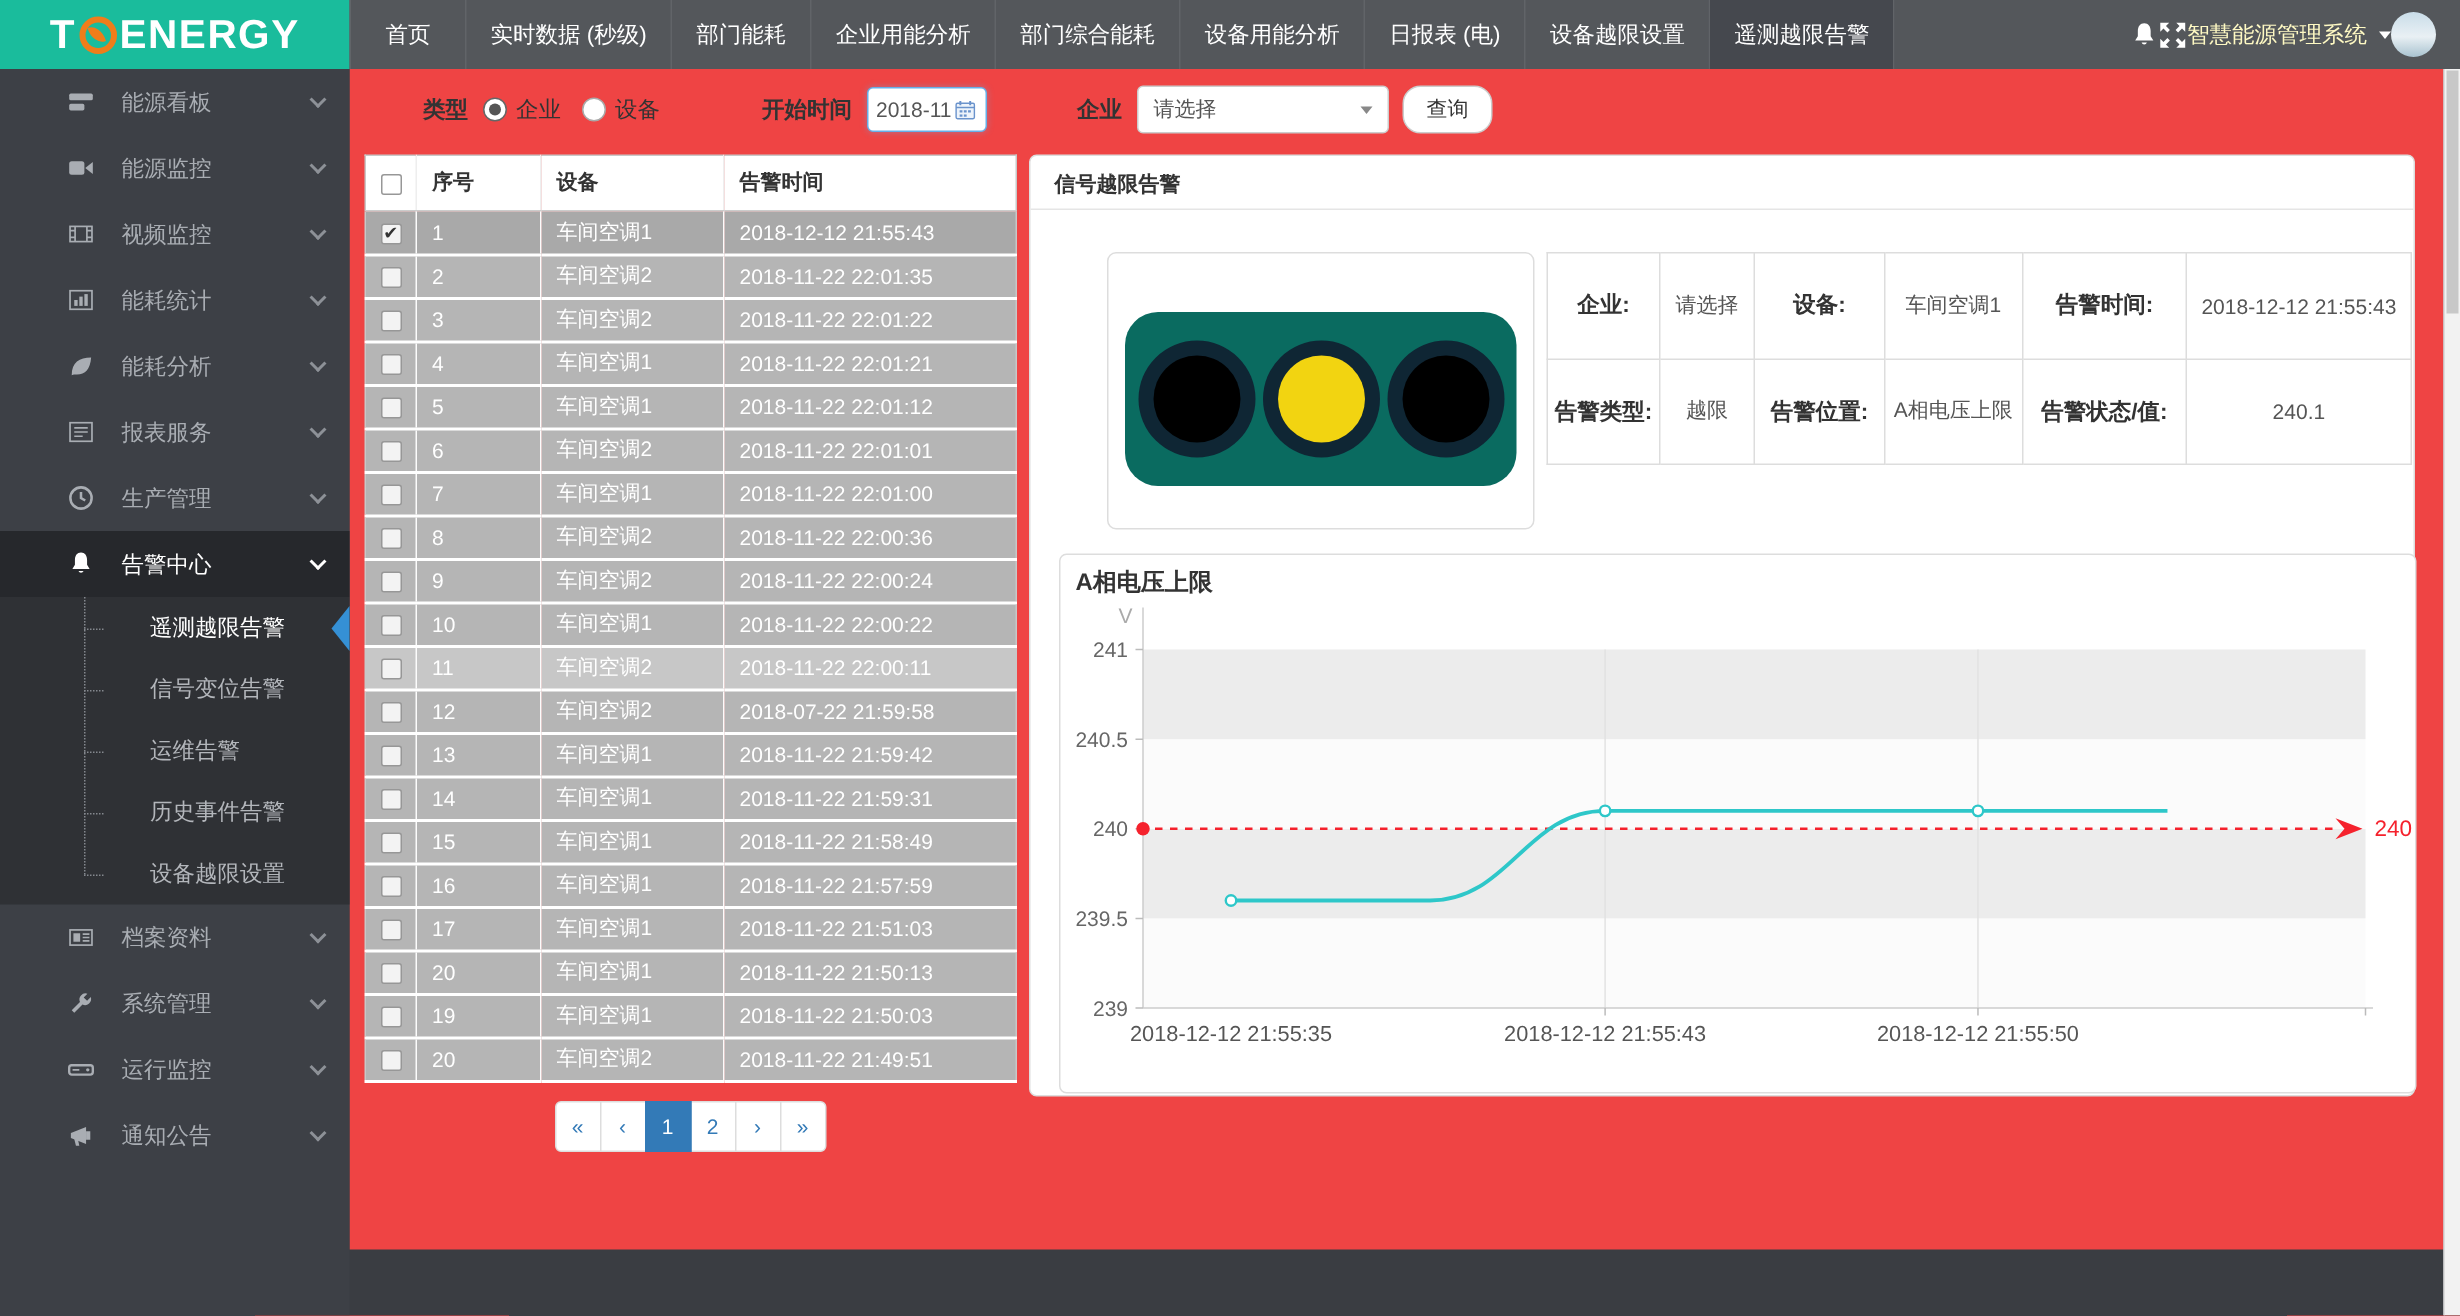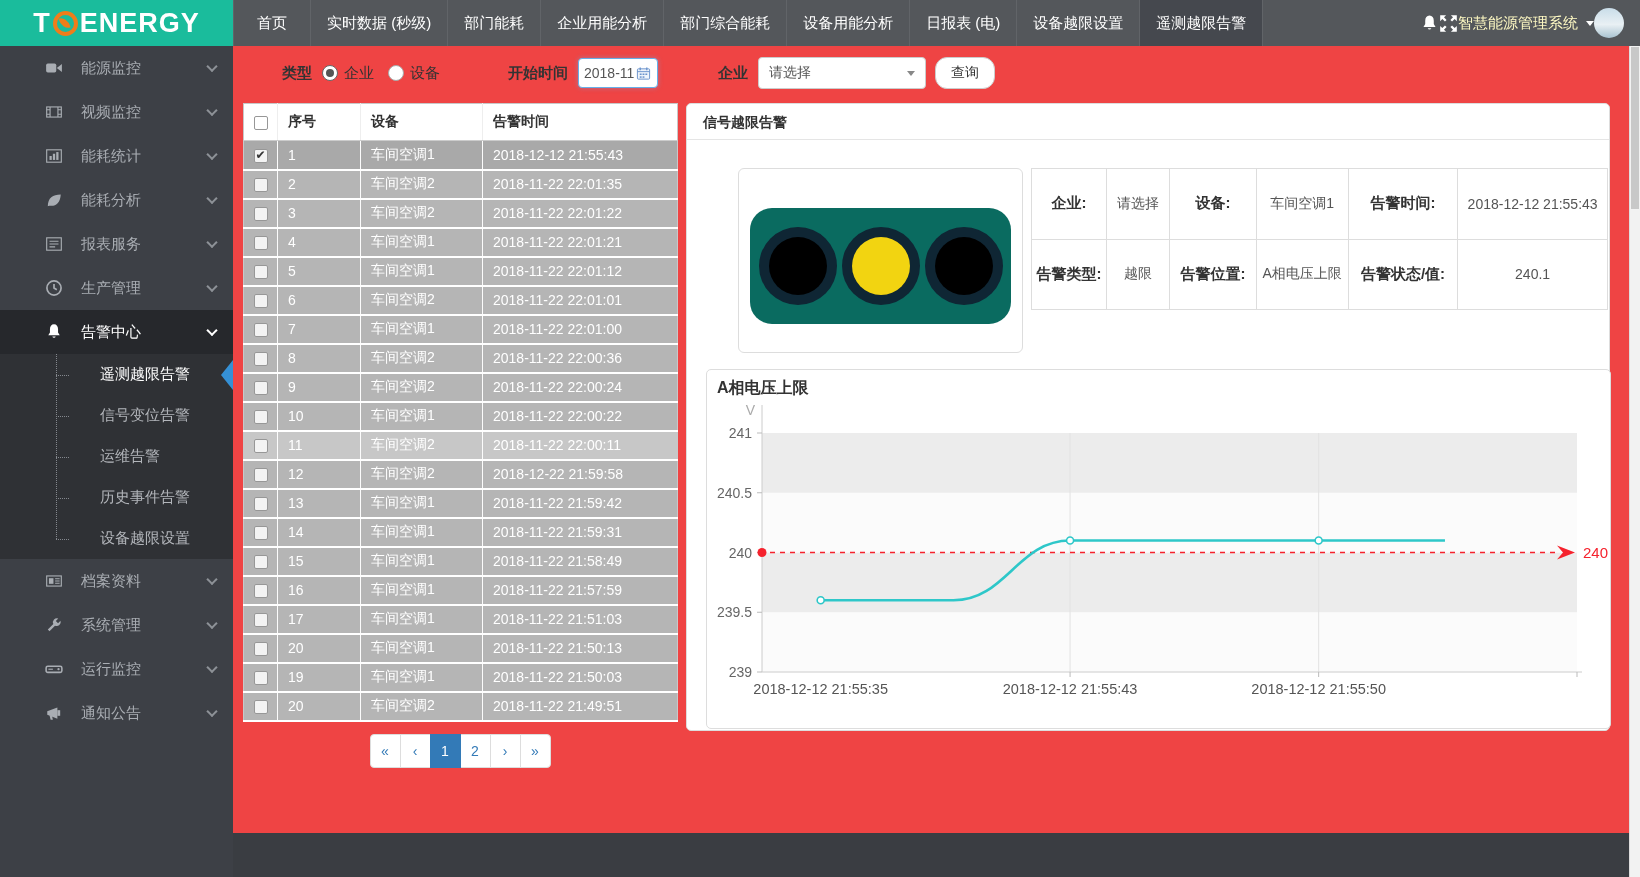--- a/index.html
+++ b/index.html
@@ -182,20 +182,30 @@
       <span class="caret-down"></span>
     </span>
     <span class="avatar"></span>
   </div>
 </div>
 
 <aside class="sidebar" id="sidebar">
     <div class="side-item">
    <span class="side-icon">
         <svg viewBox="0 0 16 16" fill="currentColor">
+          <rect x="1" y="3" width="14" height="4" rx="1"></rect>
+          <rect x="1" y="9" width="9" height="4" rx="1"></rect>
+        </svg>
+      </span>
+   <span>能源看板</span>
+   <span class="chev"></span>
+    </div>
+    <div class="side-item">
+   <span class="side-icon">
+        <svg viewBox="0 0 16 16" fill="currentColor">
           <rect x="1" y="4" width="9" height="8" rx="1.5"></rect>
           <path d="M10.5 8l4.5-3.5v7z"></path>
         </svg>
       </span>
    <span>能源监控</span>
    <span class="chev"></span>
     </div>
     <div class="side-item">
    <span class="side-icon">
         <svg viewBox="0 0 16 16" fill="none" stroke="currentColor">
@@ -435,21 +445,21 @@
           <tr class=" hl">
     <td class="cbcell"><span class="cb"></span></td>
     <td>11</td>
     <td>车间空调2</td>
     <td>2018-11-22 22:00:11</td>
           </tr>
           <tr class="">
     <td class="cbcell"><span class="cb"></span></td>
     <td>12</td>
     <td>车间空调2</td>
-    <td>2018-12-22 21:59:58</td>
+    <td>2018-07-22 21:59:58</td>
           </tr>
           <tr class="">
     <td class="cbcell"><span class="cb"></span></td>
     <td>13</td>
     <td>车间空调1</td>
     <td>2018-11-22 21:59:42</td>
           </tr>
           <tr class="">
     <td class="cbcell"><span class="cb"></span></td>
     <td>14</td>

